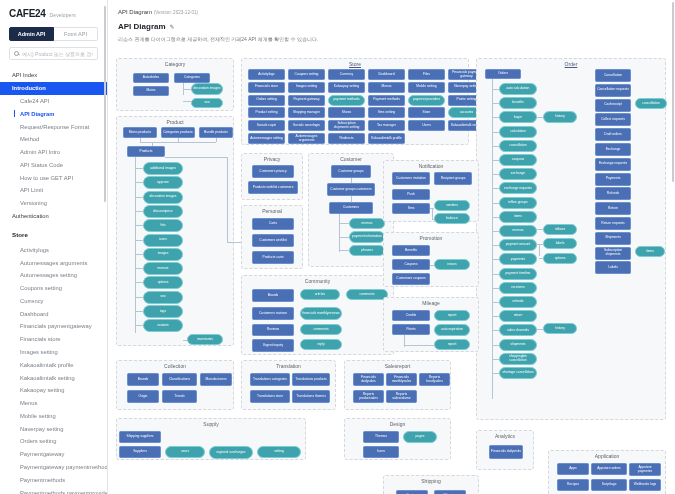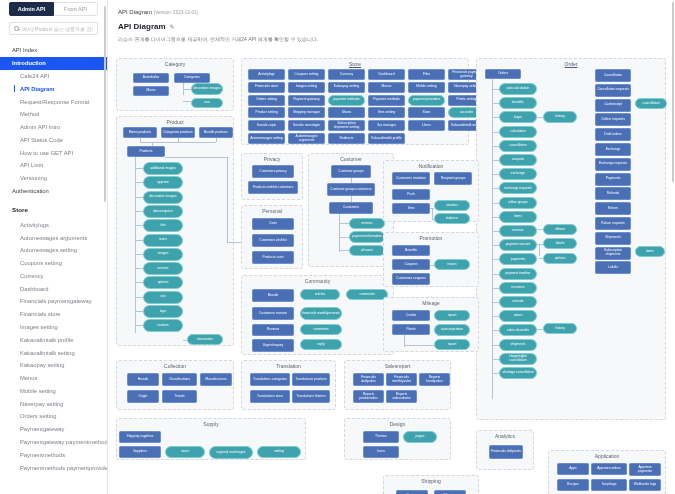--- a/index.html
+++ b/index.html
@@ -88,20 +88,24 @@
   .edge.v { width: 0.6px; }
 
   .main-scroll { position: absolute; right: 1px; top: 2px; width: 2.5px; height: 180px; background: #c8ccd1; border-radius: 2px; }
 </style>
 </head>
 <body>
 
 <div id="app">
 
   <aside id="sidebar">
+    <div class="brand">
+      <span class="brand-logo">CAFE24</span>
+      <span class="brand-sub">Developers</span>
+    </div>
 
     <div class="apitabs">
       <div class="apitab active">Admin API</div>
       <div class="apitab inactive">Front API</div>
     </div>
 
     <div class="searchbox">
       <span class="mag"></span>
       <span class="ph">예시) Product 또는 상품으로 검색</span>
     </div>

